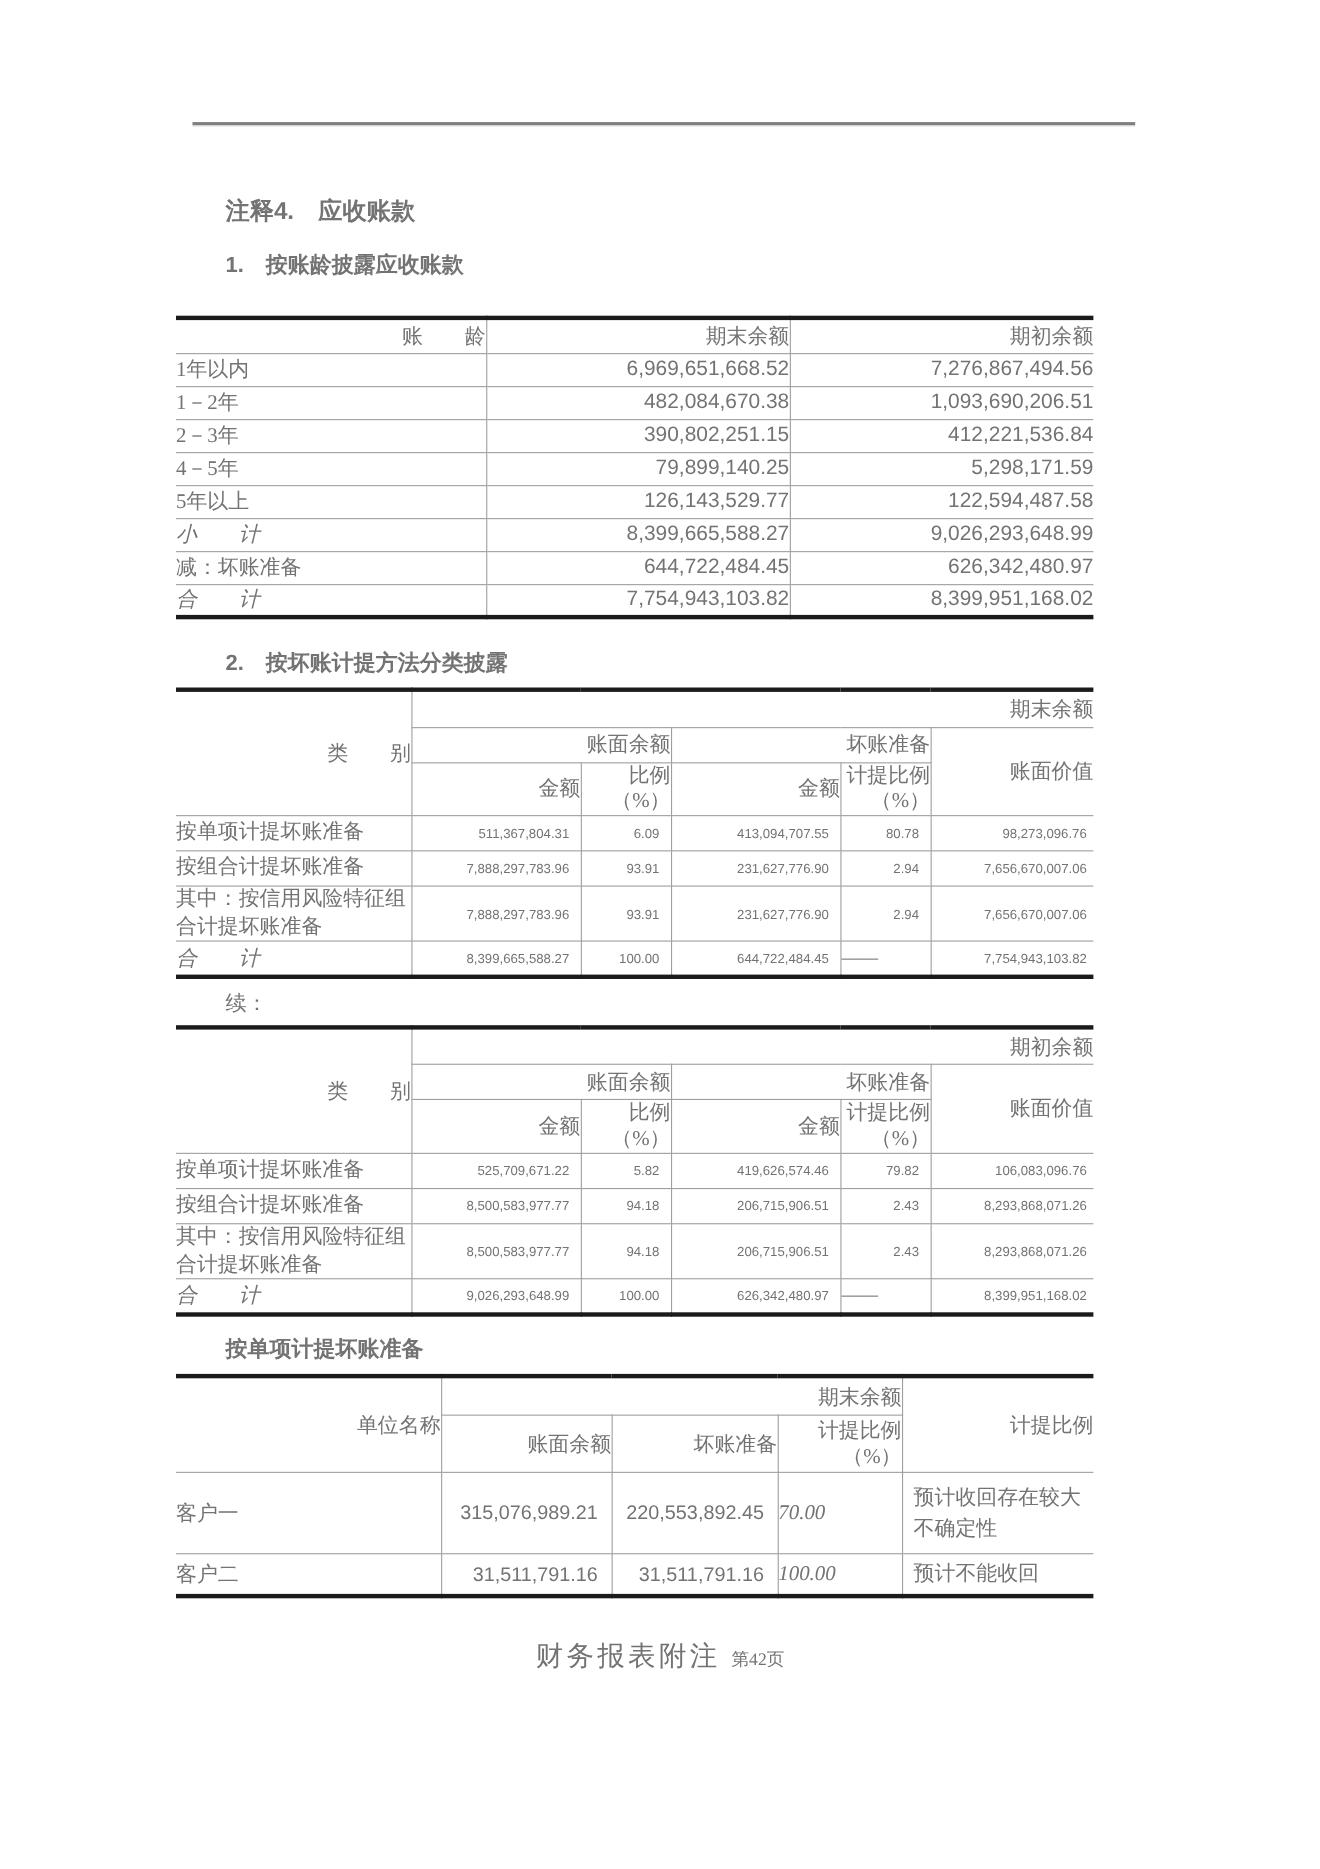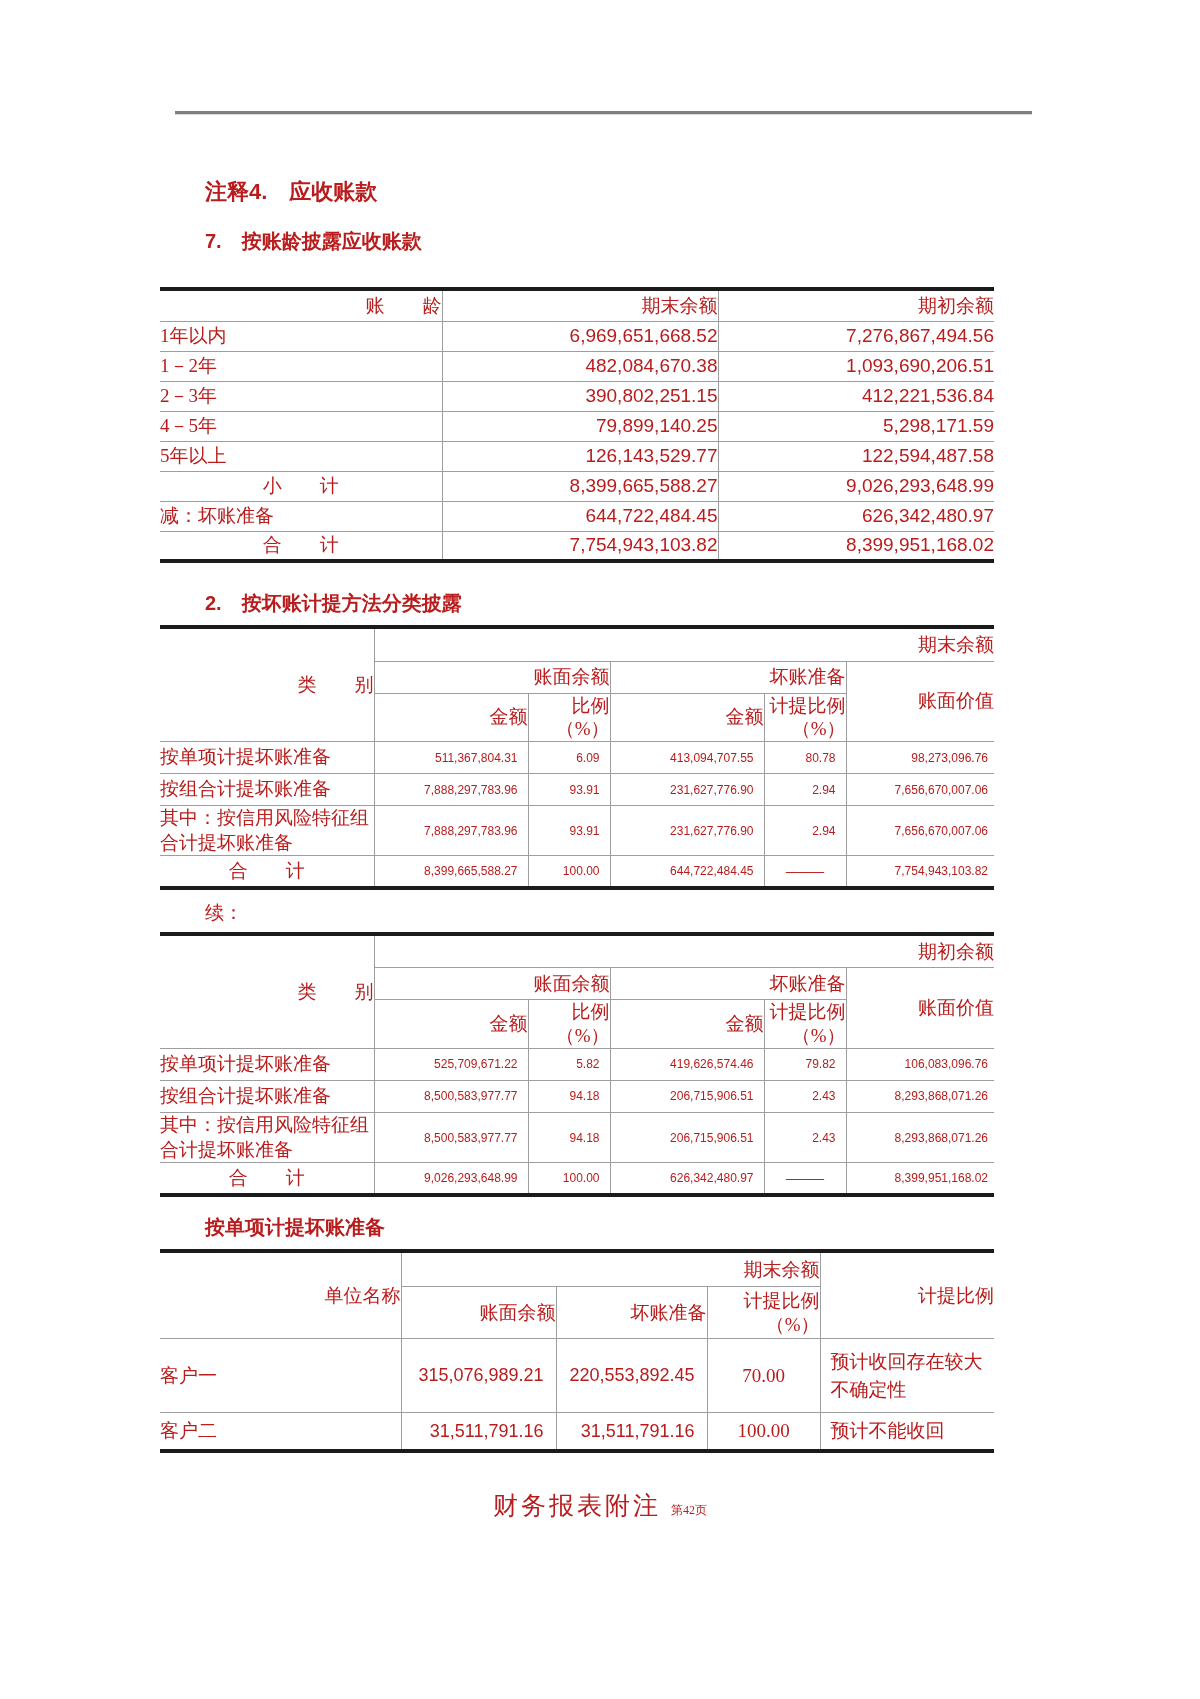--- a/index.html
+++ b/index.html
@@ -2,21 +2,21 @@
 <html><head>
 <meta charset="utf-8">
 <style>
   html,body{margin:0;padding:0;background:#e8e8e8;}
   .page{
     position:relative;
     width:1200px;height:1699px;
     background:#ffffff;
     box-sizing:border-box;
     padding:111px 0 0 160px;
-    color:#b91c1c;
+    color:#737373;
     font-family:"Liberation Serif", serif;
     overflow:hidden;
   }
   .top-rule{
     width:857px;margin-left:15px;
     border-top:3px solid #7f7f7f;
     border-bottom:1px solid #d9d9d9;
     height:0;
   }
   .note-title{
@@ -52,21 +52,21 @@
     overflow:hidden;
   }
   .tbl .el{border-left:none;}
   .tbl .er{border-right:none;}
   .tbl th,.tbl .hdr td{text-align:right;}
   .lbl{text-align:left;padding-left:9px;}
   .num{
     text-align:right;padding-right:12px;
     font-family:"Liberation Sans", sans-serif;
   }
-  .ctr{text-align:center;padding:0;}
+  .ctr{padding:0;font-style:italic;}
   .wrap{white-space:pre-line;line-height:1.25;}
   
   .tbl-aging{margin-top:32px;}
   .tbl-aging thead tr{height:32px;}
   .tbl-aging tbody tr{height:30px;}
   
   .tbl-method{margin-top:8px;font-size:18px;}
   .tbl-method .num{font-size:12px;padding-right:10px;}
   .tbl-method .num.er{padding-right:6px;}
   .tbl-method .hA{height:34px;}
@@ -82,32 +82,32 @@
   .tbl-ind .hB{height:52px;}
   .tbl-ind .r1{height:74px;}
   .tbl-ind .r2{height:38px;}
   .tbl-ind .reason{text-align:left;padding-left:10px;line-height:1.45;margin-left:41px;}
   
   .footer{
     width:1200px;margin:36px 0 0 -160px;
     text-align:center;
   }
   .f-title{font-size:25px;letter-spacing:3px;}
-  .f-page{font-size:12px;margin-left:10px;}
+  .f-page{font-size:16px;margin-left:10px;}
 </style>
 </head>
 <body>
 
 <div class="page">
 
   <div class="top-rule"></div>
 
   <div class="note-title">注释4.　应收账款</div>
 
-  <div class="sec-heading">7.　按账龄披露应收账款</div>
+  <div class="sec-heading">1.　按账龄披露应收账款</div>
 
   <table class="tbl tbl-aging">
     <colgroup>
         <col style="width:282px">
         <col style="width:276px">
         <col style="width:276px">
       </colgroup>
     <thead>
       <tr>
         <th class="el">账　　龄</th>

